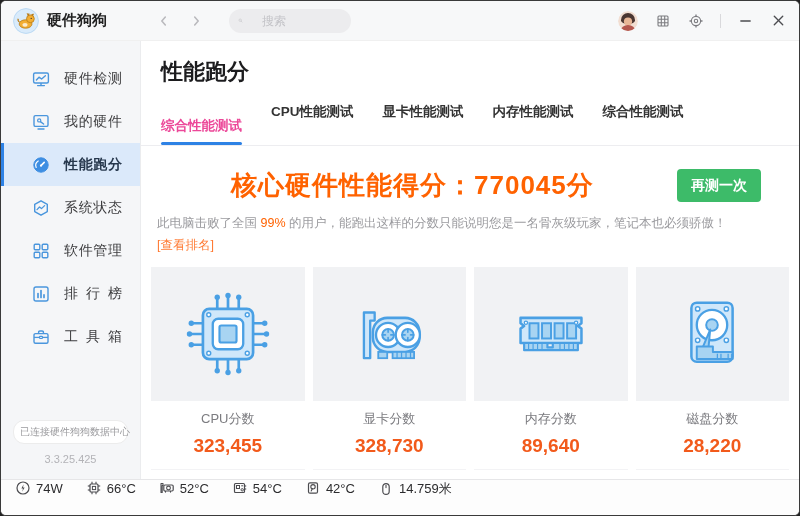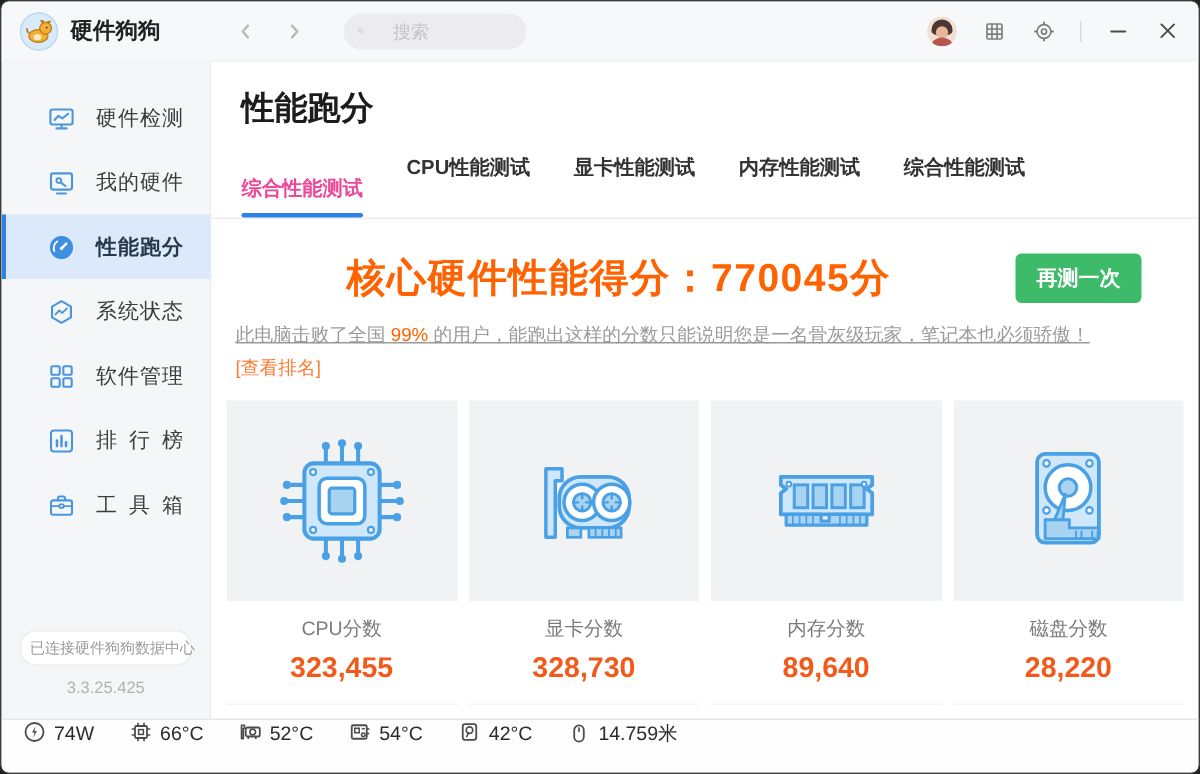--- a/index.html
+++ b/index.html
@@ -38,21 +38,21 @@
   
   .main { flex:1; background:#fff; overflow:hidden; }
   .page-title { font-size:22px; font-weight:700; color:#1c1c1e; padding:16px 0 0 20px; }
   .tabs { display:flex; gap:29px; padding:0 0 0 20px; margin-top:16px; border-bottom:1px solid #ededf0; }
   .tab { font-size:13.5px; font-weight:700; color:#333; padding-bottom:10px; cursor:pointer; position:relative; }
   .tab.active { color:#ec4899;margin-top:14px; }
   .tab.active::after { content:""; position:absolute; left:0; right:0; bottom:0; height:3px; border-radius:2px; background:#2e82e5; }
   .score-row { position:relative; padding:22px 0 0 20px; }
   .score-heading { font-size:26px; font-weight:700; color:#ff6200; margin-left:70px; letter-spacing:1px; }
   .retest-btn { position:absolute; right:38px; top:23px; width:84px; height:33px; background:#3dbb69; color:#fff; font-size:14px; font-weight:700; border:none; border-radius:4px; cursor:pointer; font-family:inherit; }
-  .desc { padding:10px 40px 0 16px; font-size:12.5px; color:#9a9a9e; line-height:1.75;text-decoration:underline; }
+  .desc { padding:10px 40px 0 16px; font-size:12.5px; color:#9a9a9e; line-height:1.75; }
   .desc .pct { color:#ff6200; }
   .rank-link { display:inline-block; margin:2px 0 0 16px; font-size:12.5px; color:#ff7a33; cursor:pointer; }
   .cards { display:flex; gap:8px; padding:13px 10px 0 10px; }
   .card { width:154px; }
   .card-icon-zone { height:134px; background:#f1f2f4; display:flex; align-items:center; justify-content:center; }
   .card-info { background:#fff; text-align:center; padding:9px 0 12px; border-bottom:1px solid #f3f3f5; }
   .card-label { font-size:13px; color:#7c7c80; }
   .card-value { font-size:19px; font-weight:700; color:#f25a1b; margin-top:7px; }
   
   .statusbar { background:#fdfdfd; border-top:1px solid #e6e6e8; display:flex; align-items:flex-start; padding-left:14px; gap:23px; }

